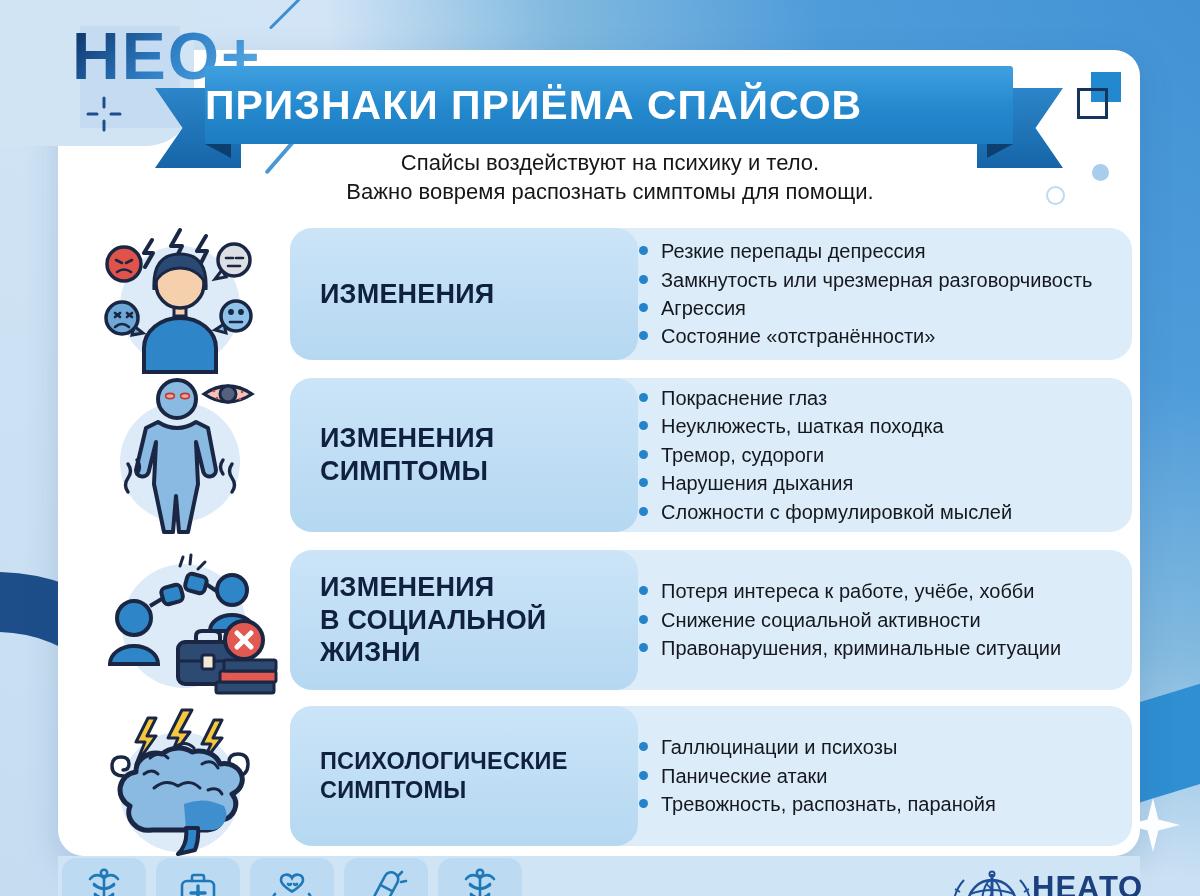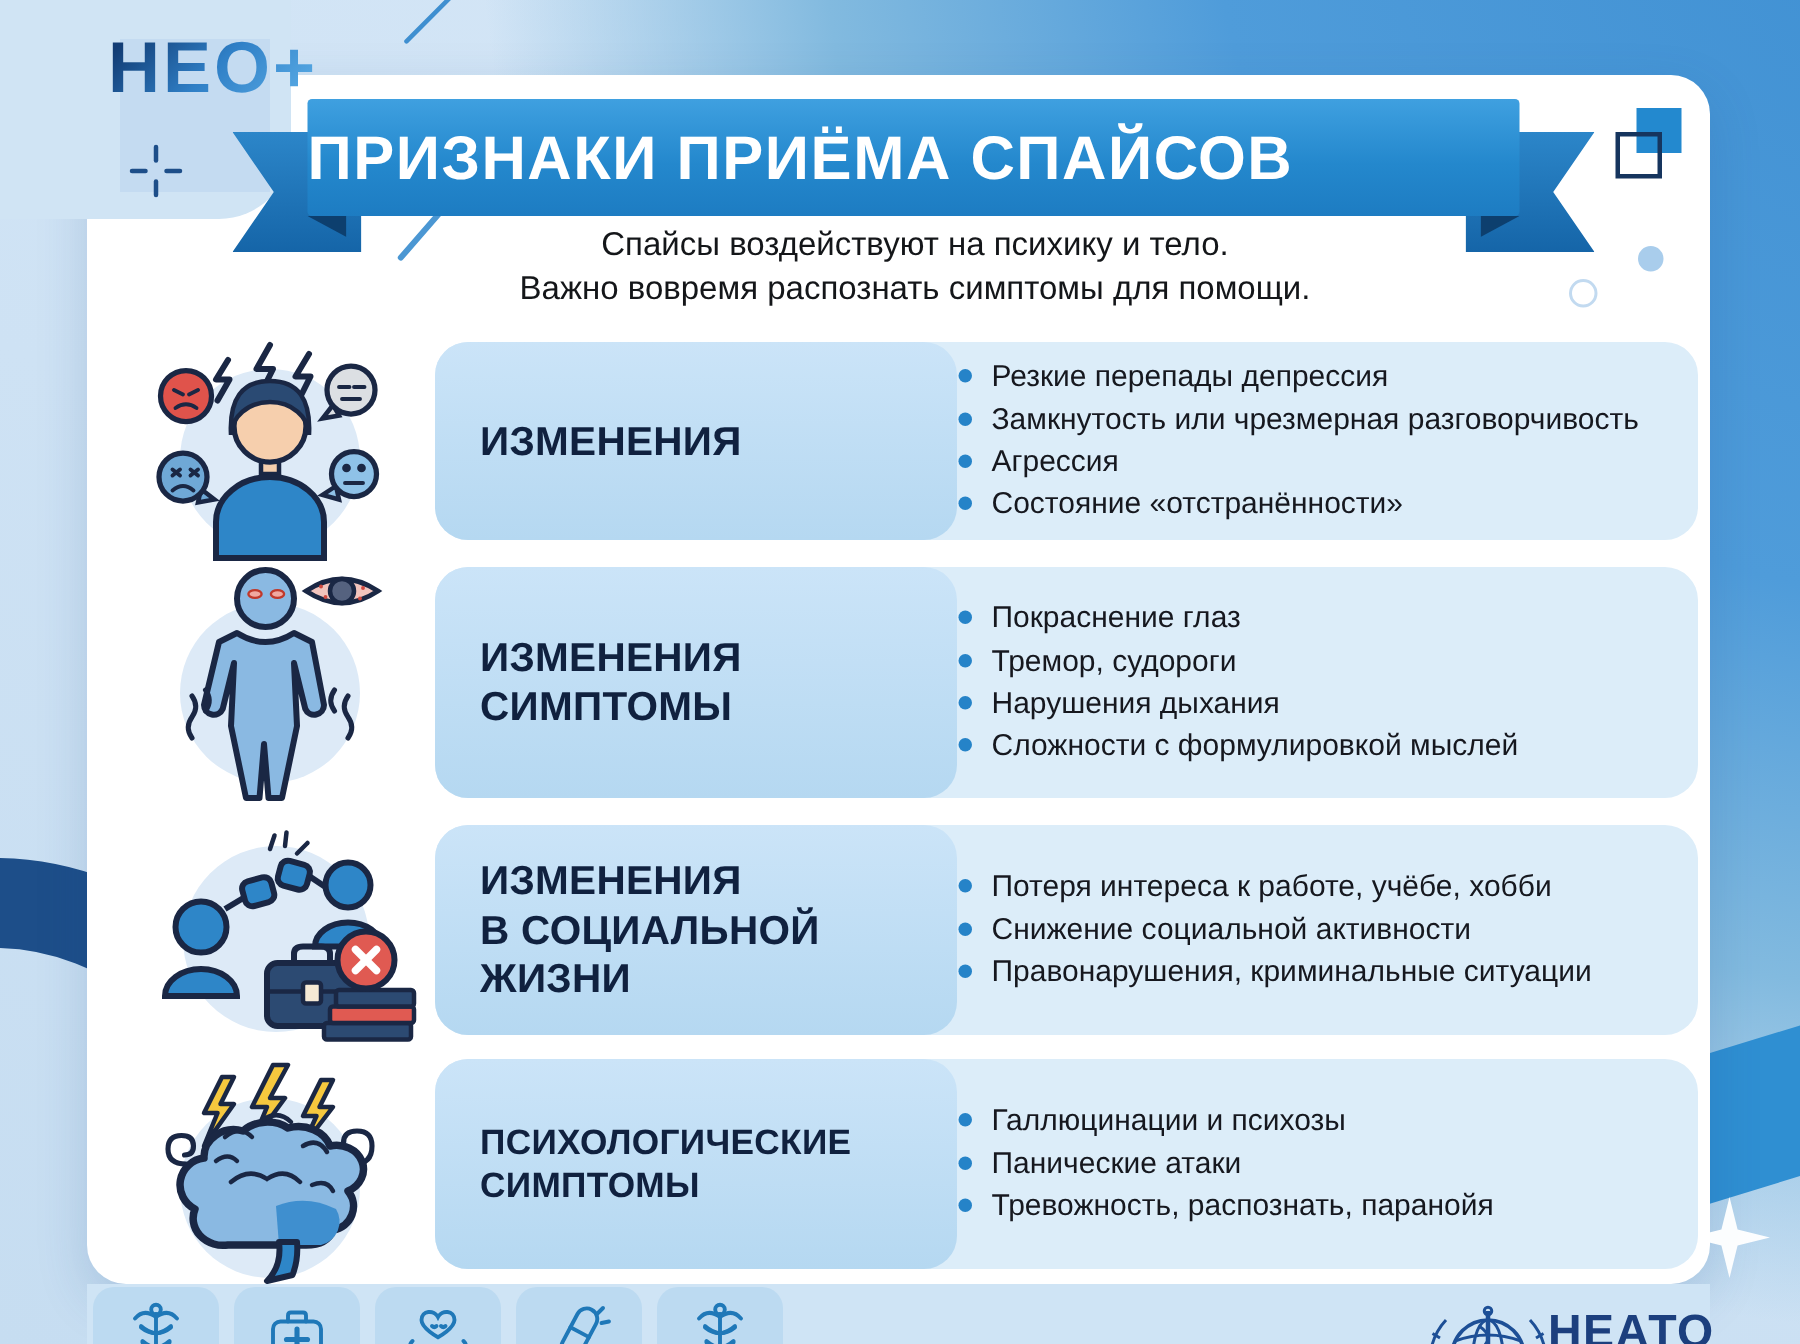--- a/index.html
+++ b/index.html
@@ -9,21 +9,21 @@
     background-image:radial-gradient(circle at 108% -10%, #3e8fd2 0%, #4f9cda 30%, #82badf 46%, rgba(130,186,223,0) 60%),
                      linear-gradient(200deg,#d6e7f7 0%,#c6ddf1 100%);}
   .abs{position:absolute;}
   
   .deco-band-right{left:1108px;top:688px;width:170px;height:96px;background:#2f8fd2;transform:rotate(-17deg);z-index:1;}
   .deco-arc{left:-212px;top:572px;width:296px;height:296px;border-radius:50%;border:60px solid #1d4e89;z-index:1;}
   .card{left:58px;top:50px;width:1082px;height:806px;background:#ffffff;border-radius:64px 26px 26px 26px;
         box-shadow:0 12px 34px rgba(25,80,140,.18);z-index:2;}
   .logo-panel{left:0;top:0;width:194px;height:146px;background:#d0e4f4;border-radius:0 0 48px 0;z-index:3;}
   .logo-square{left:80px;top:26px;width:100px;height:102px;background:#b9d4ee;opacity:.55;z-index:3;}
-  .neo-logo{left:72px;top:18px;z-index:4;font-weight:900;font-size:48px;letter-spacing:2px;
+  .neo-logo{left:72px;top:18px;z-index:4;font-weight:900;font-size:66px;letter-spacing:2px;
     background:linear-gradient(135deg,#123c74 10%,#2f7fc6 50%,#57a9e4 90%);
     -webkit-background-clip:text;background-clip:text;color:transparent;}
   .dline1{left:248px;top:132px;width:104px;height:4px;background:#4b97d3;transform:rotate(-49deg);z-index:3;border-radius:2px;}
   .dline2{left:262px;top:8px;width:54px;height:3px;background:#3f8fd0;transform:rotate(-45deg);z-index:3;border-radius:2px;}
   .sq-filled{left:1091px;top:72px;width:30px;height:30px;background:#2389cf;z-index:4;}
   .sq-outline{left:1077px;top:88px;width:25px;height:25px;border:3.5px solid #16355e;z-index:4;}
   .circ-filled{left:1092px;top:164px;width:17px;height:17px;background:#a9cdec;border-radius:50%;z-index:4;}
   .circ-outline{left:1046px;top:186px;width:15px;height:15px;border:2.5px solid #c2daf0;border-radius:50%;z-index:4;}
   .sparkle{left:1126px;top:798px;width:54px;height:54px;background:#ffffff;opacity:.95;z-index:3;
     clip-path:polygon(50% 0,60% 40%,100% 50%,60% 60%,50% 100%,40% 60%,0 50%,40% 40%);}
@@ -240,20 +240,21 @@
   </div>
 
   <div id="row2" class="row">
     <div class="row-label">
       <div>ИЗМЕНЕНИЯ</div>
       <div>СИМПТОМЫ</div>
     </div>
     <div class="row-list">
         <ul>
       <li>Покраснение глаз</li>
+      <li>Неуклюжесть, шаткая походка</li>
       <li>Тремор, судороги</li>
       <li>Нарушения дыхания</li>
       <li>Сложности с формулировкой мыслей</li>
     </ul>
       </div>
   </div>
 
   <div id="row3" class="row">
     <div class="row-label">
       <div>ИЗМЕНЕНИЯ</div>

